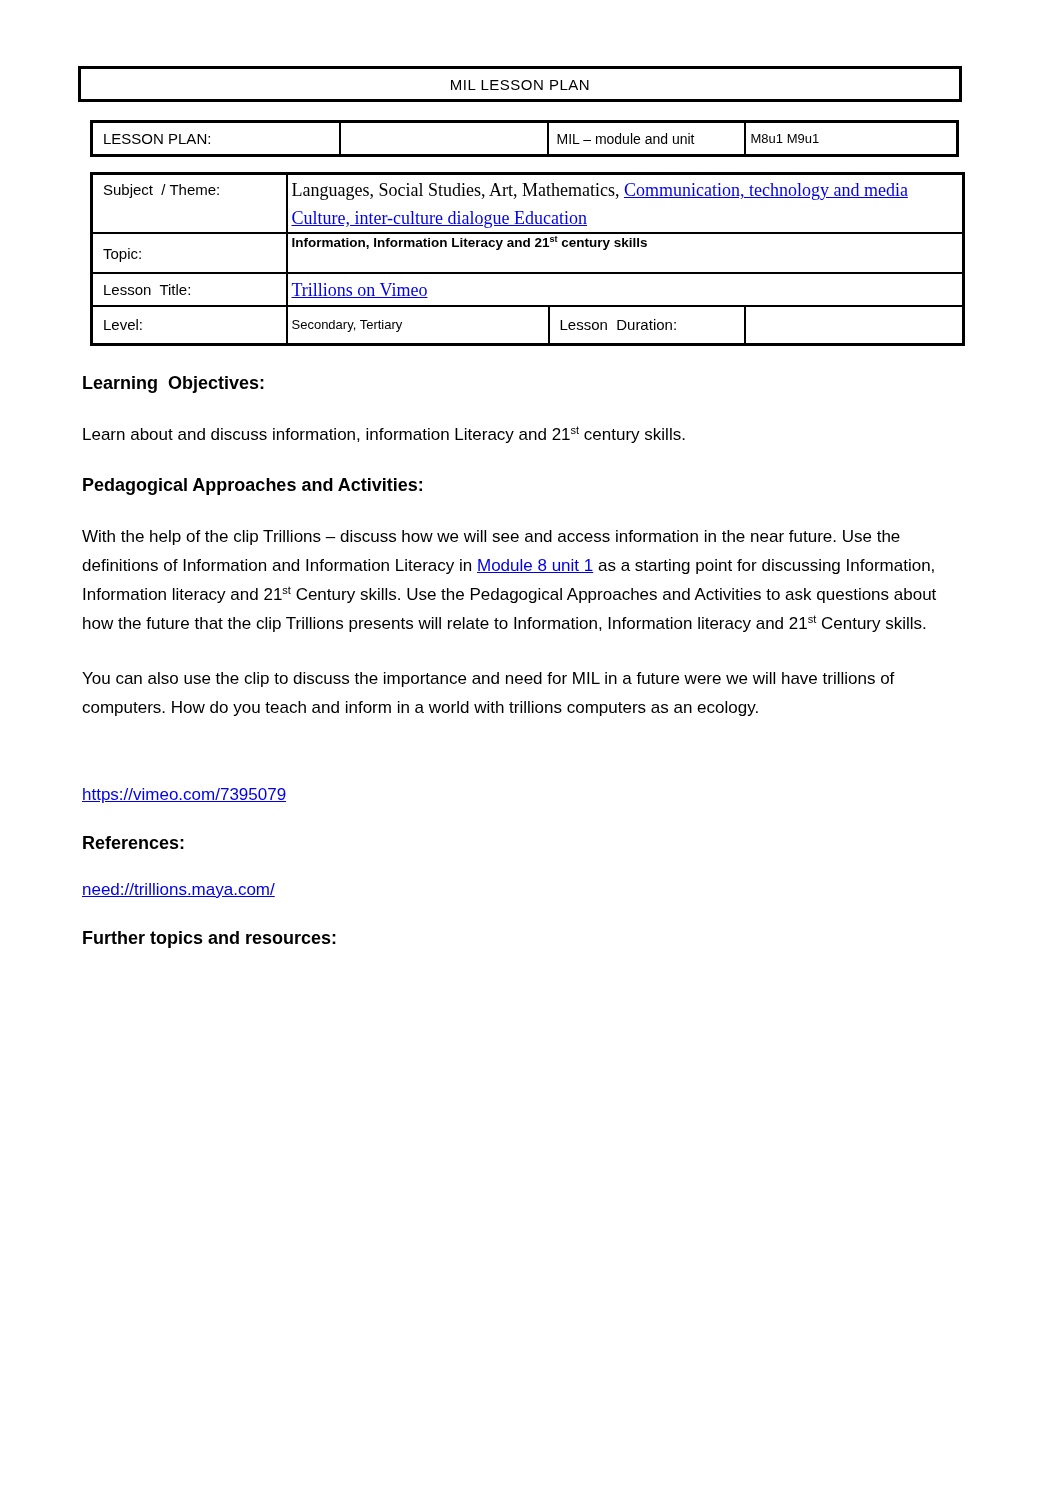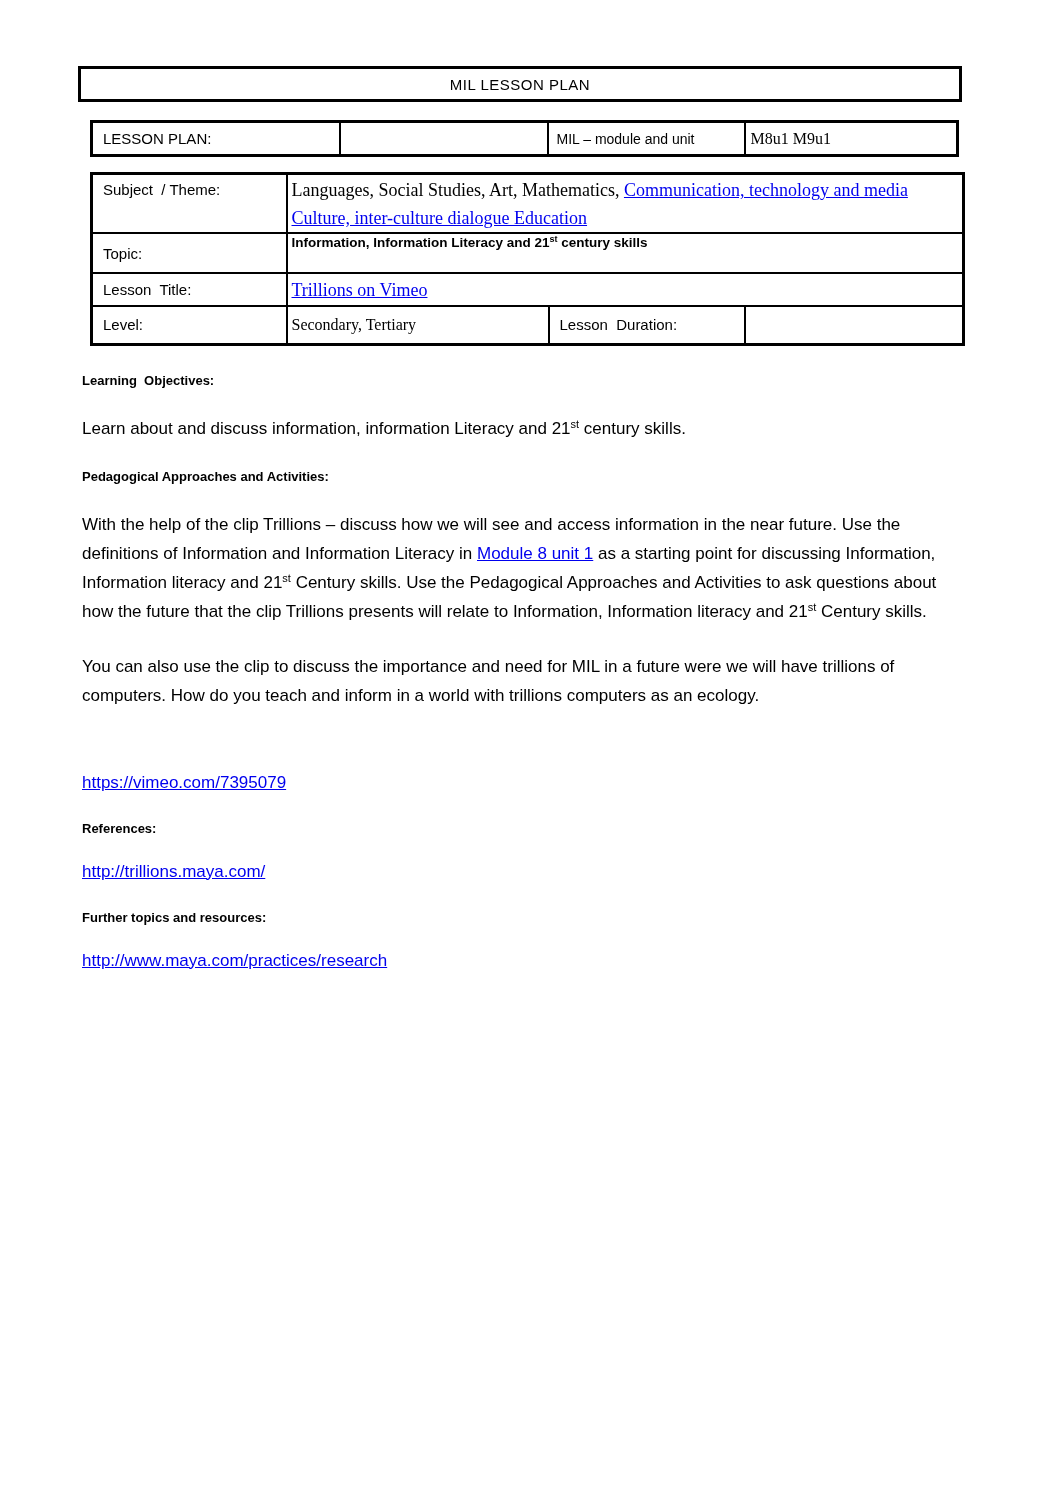--- a/index.html
+++ b/index.html
@@ -35,21 +35,21 @@
   table.details { margin: 15px 0 12px 90px; width: 872px; border: 3px solid #000; }
   td { border: 2px solid #000; padding: 2px 4px; vertical-align: middle; }
 
   td.label {
     font-size: 15px;
     padding-left: 10px;
     white-space: pre-wrap;
   }
   td.top-align { vertical-align: top; padding-top: 6px; }
 
-  .serif { font-family: Liberation Serif, serif; font-size: 16px; }
+  .serif { font-family: Liberation Sans, sans-serif; font-size: 13px; }
   td.serif-cell {
     font-family: "Liberation Serif", serif;
     font-size: 18px;
     line-height: 28px;
     vertical-align: top;
     padding: 1px 6px 0 4px;
   }
   td.small-label { font-size: 14px; padding-left: 8px; }
   td.topic-cell {
     font-size: 13.5px;
@@ -66,21 +66,21 @@
   }
   .serif .link, a.serif-link { font-family: "Liberation Serif", serif; }
 
   .sup { font-size: 11px; vertical-align: 6px; line-height: 0; }
   .topic-cell .sup { font-size: 9px; vertical-align: 5px; }
 
   
   .content { margin: 27px 0 0 82px; width: 890px; }
   .content > * { margin: 0 0 26px 0; }
   .body-heading {
-    font-size: 13px;
+    font-size: 18px;
     font-weight: bold;
     white-space: pre-wrap;
   }
   .body-text { font-size: 17px; line-height: 29px; }
   .link-line { font-size: 17px; margin-bottom: 28px; }
   .spacer { height: 37px; margin: 0; }
 </style>
 </head>
 <body>
 
@@ -152,19 +152,18 @@
 
   <p class="body-text">You can also use the clip to discuss the importance and need for MIL in a future were we will have trillions of computers. How do you teach and inform in a world with trillions computers as an ecology.</p>
 
   <div class="spacer"></div>
 
 
   <p class="link-line"><a class="doc-link">https://vimeo.com/7395079</a></p>
 
   <div class="body-heading">References:</div>
 
-  <p class="link-line"><a class="doc-link">http://trillions.maya.com/</a></p>
+  <p class="link-line"><a class="doc-link">need://trillions.maya.com/</a></p>
 
   <div class="body-heading">Further topics and resources:</div>
 
-  <p class="link-line"><a class="doc-link">http://www.maya.com/practices/research</a></p>
 
 </div>
 
 </body></html>

